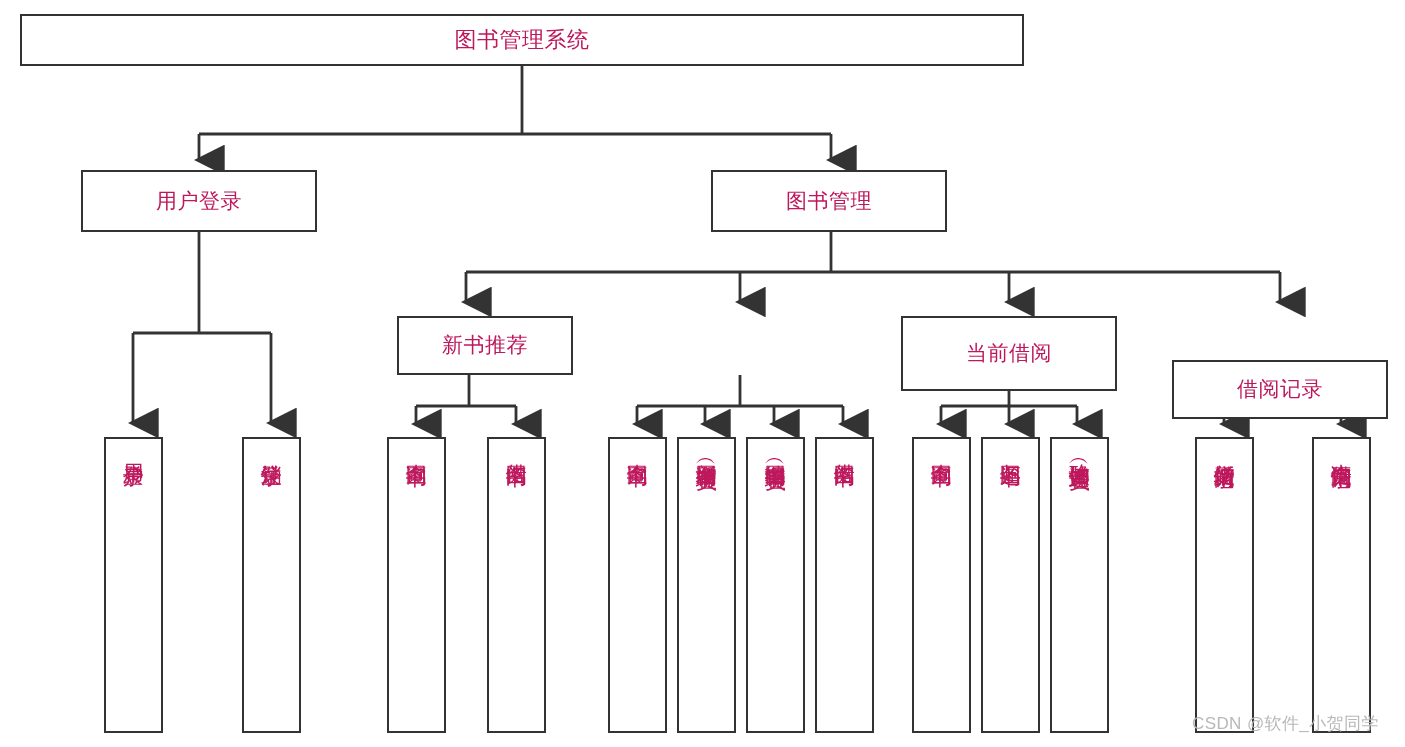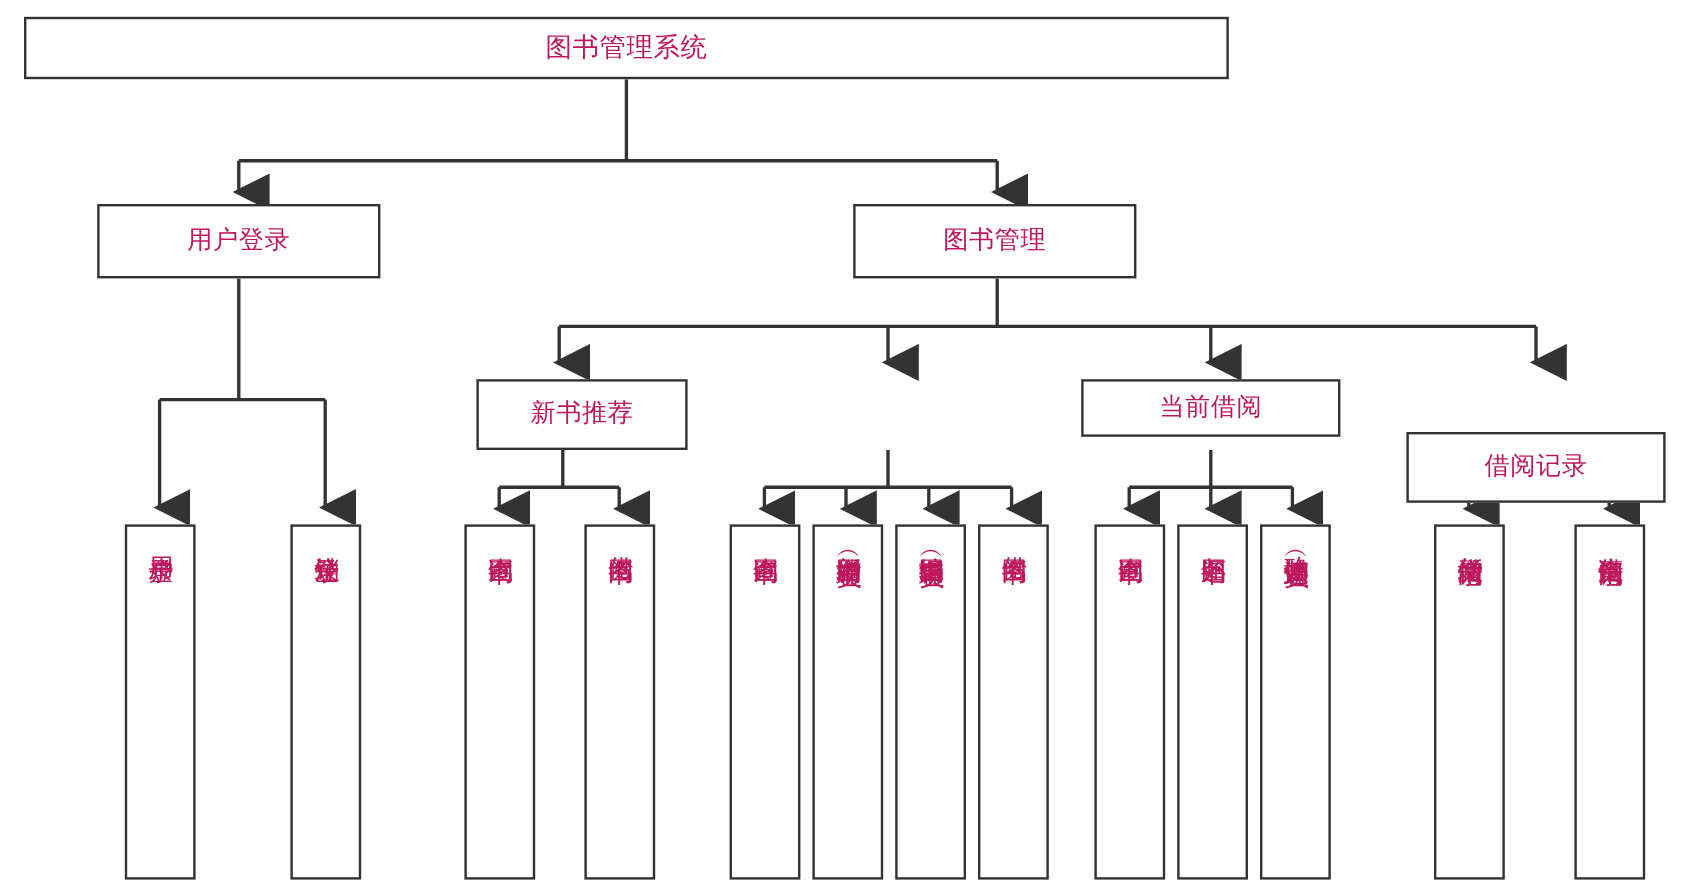--- a/index.html
+++ b/index.html
@@ -130,21 +130,21 @@
   <div class="node" style="left:81px; top:170px; width:236px; height:62px;">
     <span class="label">用户登录</span>
   </div>
   <div class="node" style="left:711px; top:170px; width:236px; height:62px;">
     <span class="label">图书管理</span>
   </div>
 
   <div class="node" style="left:361px; top:316px; width:176px; height:59px;margin-left:36px;">
     <span class="label">新书推荐</span>
   </div>
-  <div class="node" style="left:901px; top:316px; width:216px; height:48px;">
+  <div class="node" style="left:901px; top:316px; width:216px; height:75px;">
     <span class="label">当前借阅</span>
   </div>
   <div class="node" style="left:1172px; top:316px; width:216px; height:59px;margin-top:44px;">
     <span class="label">借阅记录</span>
   </div>
 
   <div class="node leaf" style="left:104px; top:437px; width:59px; height:296px;">
     <span class="label">用户登录</span>
   </div>
   <div class="node leaf" style="left:242px; top:437px; width:59px; height:296px;">
@@ -181,14 +181,15 @@
     <span class="label">确认归还（管理员）</span>
   </div>
 
   <div class="node leaf" style="left:1195px; top:437px; width:59px; height:296px;">
     <span class="label">新增借阅记录</span>
   </div>
   <div class="node leaf" style="left:1312px; top:437px; width:59px; height:296px;">
     <span class="label">查询借阅记录</span>
   </div>
 
+  <div class="watermark">CSDN @软件_小贺同学</div>
 
 </div>
 
 </body></html>

